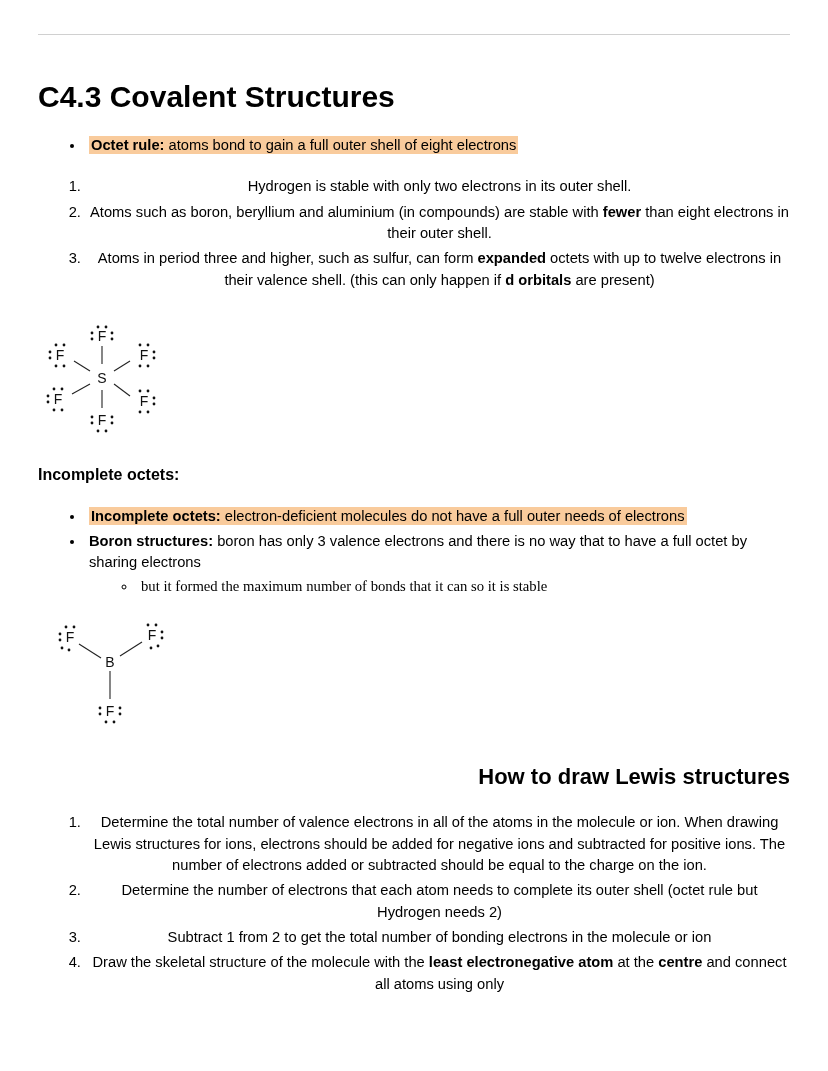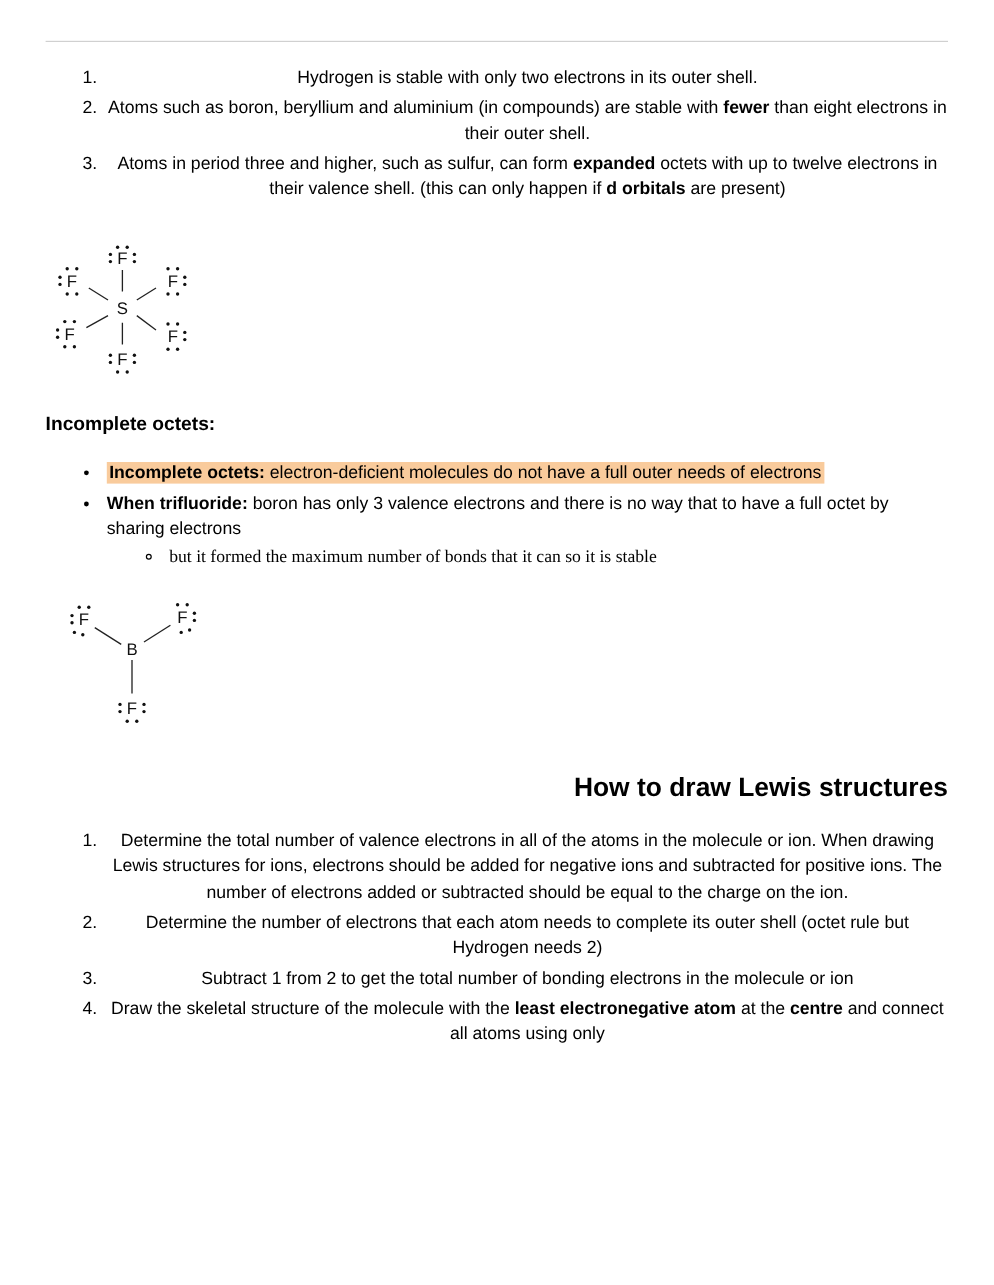--- a/index.html
+++ b/index.html
@@ -72,22 +72,26 @@
   .diagram line { stroke: #222222; stroke-width: 1.1; }
   .diagram circle { fill: #111111; }
 </style>
 </head>
 <body>
 
 <div class="page">
 
   <hr class="top-rule">
 
-
-
+  <h1 class="doc-title">C4.3 Covalent Structures</h1>
+
+
+  <ul class="bullet-list">
+    <li><span class="hl"><b>Octet rule:</b><span> atoms bond to gain a full outer shell of eight electrons</span></span></li>
+  </ul>
 
 
   <ol class="num-list">
     <li><span>Hydrogen is stable with only two electrons in its outer shell.</span></li>
     <li><span>Atoms such as boron, beryllium and aluminium (in compounds) are stable with </span><b>fewer</b><span> than eight electrons in their outer shell.</span></li>
     <li><span>Atoms in period three and higher, such as sulfur, can form </span><b>expanded</b><span> octets with up to twelve electrons in their valence shell. (this can only happen if </span><b>d orbitals</b><span> are present)</span></li>
   </ol>
 
   <svg class="diagram" width="140" height="122" viewBox="0 0 140 122" xmlns="http://www.w3.org/2000/svg">
 
@@ -147,21 +151,21 @@
       <circle cx="108" cy="74" r="1.4"></circle>
     <circle cx="100" cy="95" r="1.4"></circle>
       <circle cx="108" cy="95" r="1.4"></circle>
   </svg>
 
   <h3 class="sub-heading">Incomplete octets:</h3>
 
   <ul class="bullet-list">
     <li><span class="hl"><b>Incomplete octets:</b><span> electron-deficient molecules do not have a full outer needs of electrons</span></span></li>
     <li>
-      <span><b>When trifluoride:</b><span> boron has only 3 valence electrons and there is no way that to have a full octet by sharing electrons</span></span>
+      <span><b>Boron structures:</b><span> boron has only 3 valence electrons and there is no way that to have a full octet by sharing electrons</span></span>
       <ul class="sub-bullet-list">
         <li>but it formed the maximum number of bonds that it can so it is stable</li>
       </ul>
     </li>
   </ul>
 
   <svg class="diagram" width="132" height="112" viewBox="0 0 132 112" style="margin-top:20px; margin-left:8px;" xmlns="http://www.w3.org/2000/svg">
 
     <line x1="55" y1="41" x2="33" y2="27"></line>
     <line x1="74" y1="39" x2="96" y2="25"></line>

